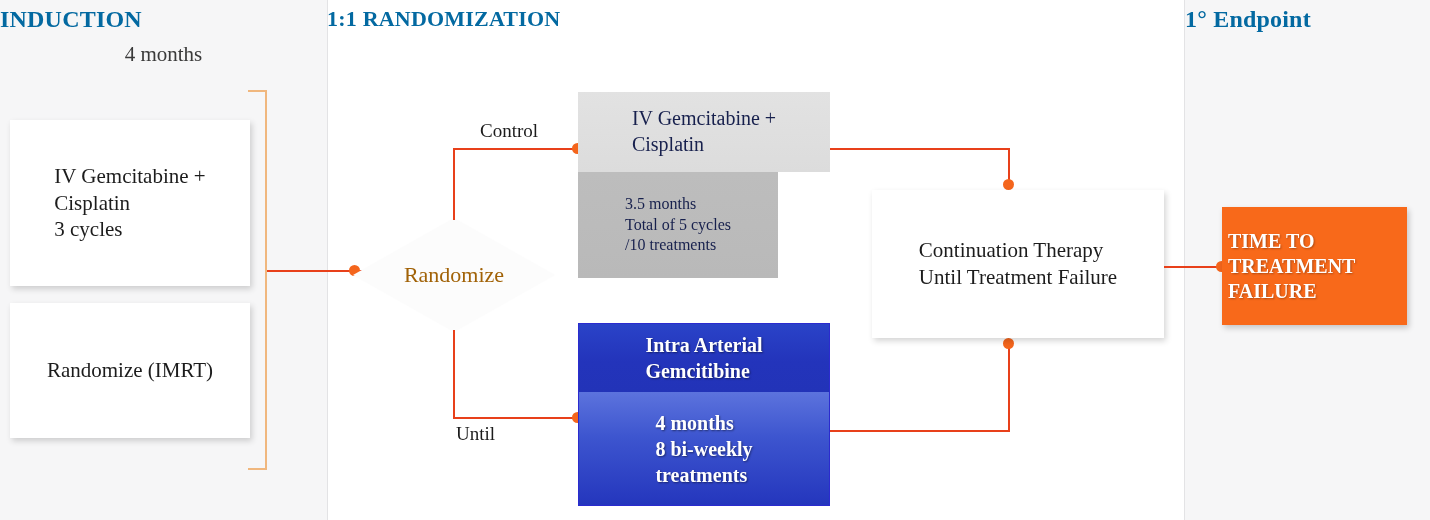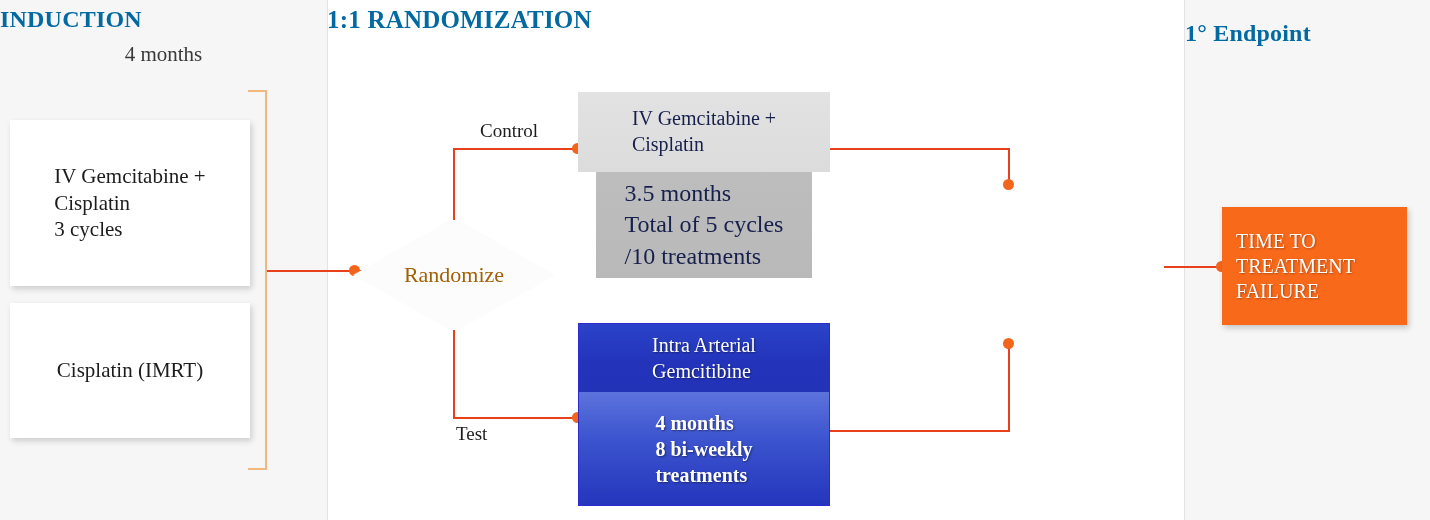--- a/index.html
+++ b/index.html
@@ -14,65 +14,65 @@
   
   .panel{position:absolute;top:0;height:520px;}
   #panel-induction{left:0;width:327px;background:#f6f6f7;}
   #panel-random{left:327px;width:858px;background:#ffffff;border-left:1px solid #e3e3e5;border-right:1px solid #e3e3e5;box-sizing:border-box;}
   #panel-endpoint{left:1185px;width:245px;background:#f6f6f7;}
 
   
   .hdr{position:absolute;color:#0369a1;font-weight:bold;letter-spacing:.2px;}
   #hdr-induction{left:0;width:327px;top:6px;font-size:24px;}
   #hdr-induction-sub{position:absolute;left:0;width:327px;top:42px;text-align:center;font-size:21px;color:#3a3a3a;font-weight:normal;}
-  #hdr-random{left:327px;width:858px;top:6px;font-size:25px;}
-  #hdr-endpoint{left:1185px;width:245px;top:6px;font-size:24px;margin-top:14px;}
+  #hdr-random{left:327px;width:858px;top:6px;font-size:22px;}
+  #hdr-endpoint{left:1185px;width:245px;top:6px;font-size:24px;}
 
   
   .box{position:absolute;box-sizing:border-box;display:flex;align-items:center;justify-content:center;}
   .white-box{background:#ffffff;box-shadow:2px 3px 6px rgba(0,0,0,.17);color:#1c1c1c;}
 
   #box-induction-1{left:10px;top:120px;width:240px;height:166px;font-size:21px;line-height:1.28;}
   #box-induction-2{left:10px;top:303px;width:240px;height:135px;font-size:21px;line-height:1.28;}
 
   
   #diamond-wrap{position:absolute;left:353px;top:218px;width:202px;height:114px;}
   #diamond-shape{position:absolute;inset:0;background:#fcfcfc;
     clip-path:polygon(50% 0,100% 50%,50% 100%,0 50%);
     filter:drop-shadow(2px 3px 5px rgba(0,0,0,.20));}
   #diamond-label{position:absolute;inset:0;display:flex;align-items:center;justify-content:center;
     font-size:22px;color:#a16207;}
 
   
   #box-ctrl-top{left:578px;top:92px;width:252px;height:80px;
     background:linear-gradient(180deg,#e2e2e2 0%,#dcdcdc 100%);
     color:#17204d;font-size:20px;line-height:1.28;}
-  #box-ctrl-bot{left:596px;top:172px;width:216px;height:106px;
+  #box-ctrl-bot{left:578px;top:172px;width:200px;height:106px;
     background:linear-gradient(180deg,#bdbdbd 0%,#b9b9b9 100%);
-    color:#17204d;font-size:24px;line-height:1.3;}
+    color:#17204d;font-size:16px;line-height:1.3;}
 
   
   #box-test{left:578px;top:323px;width:252px;height:183px;
     border:1px solid #2b2bcf;flex-direction:column;justify-content:flex-start;}
   #box-test-top{width:100%;height:68px;display:flex;align-items:center;justify-content:center;
     background:linear-gradient(180deg,#2a43c8 0%,#2334bb 55%,#2233b8 100%);
-    color:#ffffff;font-weight:normal;font-size:20px;line-height:1.3;
+    color:#ffffff;font-weight:bold;font-size:20px;line-height:1.3;
     text-shadow:1px 1px 2px rgba(0,0,0,.45);}
   #box-test-bot{width:100%;height:113px;display:flex;align-items:center;justify-content:center;
     background:linear-gradient(180deg,#5c73dd 0%,#3d55cf 40%,#2436bd 100%);
     color:#ffffff;font-weight:bold;font-size:20px;line-height:1.3;
     text-shadow:1px 1px 2px rgba(0,0,0,.45);}
 
   
   #box-continuation{left:872px;top:190px;width:292px;height:148px;font-size:21px;line-height:1.3;}
 
   
   #box-endpoint{left:1222px;top:207px;width:185px;height:118px;
-    background:#f8691a;color:#ffffff;font-weight:normal;font-size:20px;line-height:1.25;
-    justify-content:flex-start;text-align:left;padding-left:14px;
+    background:#f8691a;color:#ffffff;font-weight:bold;font-size:20px;line-height:1.25;
+    justify-content:flex-start;text-align:left;padding-left:6px;
     box-shadow:2px 3px 6px rgba(0,0,0,.20);
     text-shadow:1px 1px 2px rgba(0,0,0,.30);}
 
   
   .ln{position:absolute;background:#e8401a;}
   .ln-h{height:2px;}
   .ln-v{width:2px;}
   .dot{position:absolute;width:11px;height:11px;border-radius:50%;background:#f4651c;}
 
   
@@ -89,21 +89,21 @@
   <div class="panel" id="panel-induction"></div>
   <div class="panel" id="panel-random"></div>
   <div class="panel" id="panel-endpoint"></div>
 
   <div class="hdr" id="hdr-induction">INDUCTION</div>
   <div id="hdr-induction-sub">4 months</div>
   <div class="hdr" id="hdr-random">1:1 RANDOMIZATION</div>
   <div class="hdr" id="hdr-endpoint">1° Endpoint</div>
 
   <div class="box white-box" id="box-induction-1">IV Gemcitabine +<br>Cisplatin<br>3 cycles</div>
-  <div class="box white-box" id="box-induction-2">Cisplatin (IMRT)</div>
+  <div class="box white-box" id="box-induction-2">Randomize (IMRT)</div>
 
   <div class="brk" style="left:265px;top:90px;width:2px;height:380px;"></div>
   <div class="brk" style="left:248px;top:90px;width:18px;height:2px;"></div>
   <div class="brk" style="left:248px;top:468px;width:18px;height:2px;"></div>
 
   <div class="ln ln-h" style="left:267px;top:270px;width:96px;"></div>
   <div class="dot" style="left:349px;top:265px;"></div>
 
   <div id="diamond-wrap">
     <div id="diamond-shape"></div>
@@ -111,37 +111,38 @@
   </div>
 
   <div class="ln ln-v" style="left:453px;top:148px;height:72px;"></div>
   <div class="ln ln-h" style="left:453px;top:148px;width:126px;"></div>
   <div class="dot" style="left:572px;top:143px;"></div>
   <div class="branch-label" style="left:480px;top:120px;">Control</div>
 
   <div class="ln ln-v" style="left:453px;top:330px;height:89px;"></div>
   <div class="ln ln-h" style="left:453px;top:417px;width:126px;"></div>
   <div class="dot" style="left:572px;top:412px;"></div>
-  <div class="branch-label" style="left:456px;top:423px;">Test</div>
+  <div class="branch-label" style="left:456px;top:423px;">Until</div>
 
   <div class="box" id="box-ctrl-top">IV Gemcitabine +<br>Cisplatin</div>
   <div class="box" id="box-ctrl-bot">3.5 months<br>Total of 5 cycles<br>/10 treatments</div>
 
   <div class="box" id="box-test">
     <div id="box-test-top">Intra Arterial<br>Gemcitibine</div>
     <div id="box-test-bot">4 months<br>8 bi-weekly<br>treatments</div>
   </div>
 
   <div class="ln ln-h" style="left:830px;top:148px;width:180px;"></div>
   <div class="ln ln-v" style="left:1008px;top:148px;height:40px;"></div>
   <div class="dot" style="left:1003px;top:179px;"></div>
 
   <div class="ln ln-h" style="left:830px;top:430px;width:180px;"></div>
   <div class="ln ln-v" style="left:1008px;top:344px;height:88px;"></div>
   <div class="dot" style="left:1003px;top:338px;"></div>
 
+  <div class="box white-box" id="box-continuation">Continuation Therapy<br>Until Treatment Failure</div>
 
   <div class="ln ln-h" style="left:1164px;top:266px;width:58px;"></div>
   <div class="dot" style="left:1216px;top:261px;"></div>
 
   <div class="box" id="box-endpoint">TIME TO<br>TREATMENT<br>FAILURE</div>
 
 </div>
 
 </body></html>

